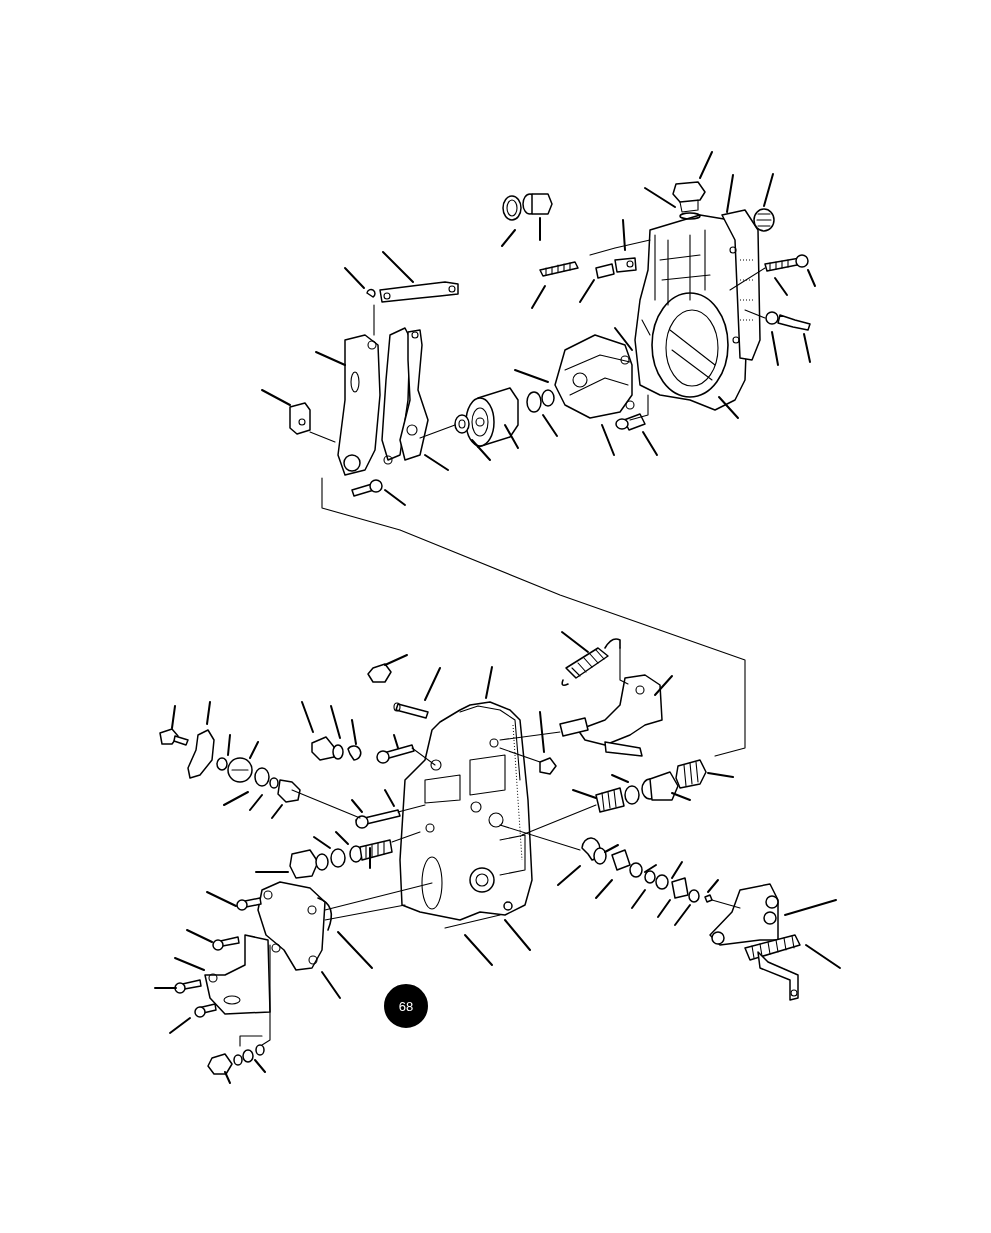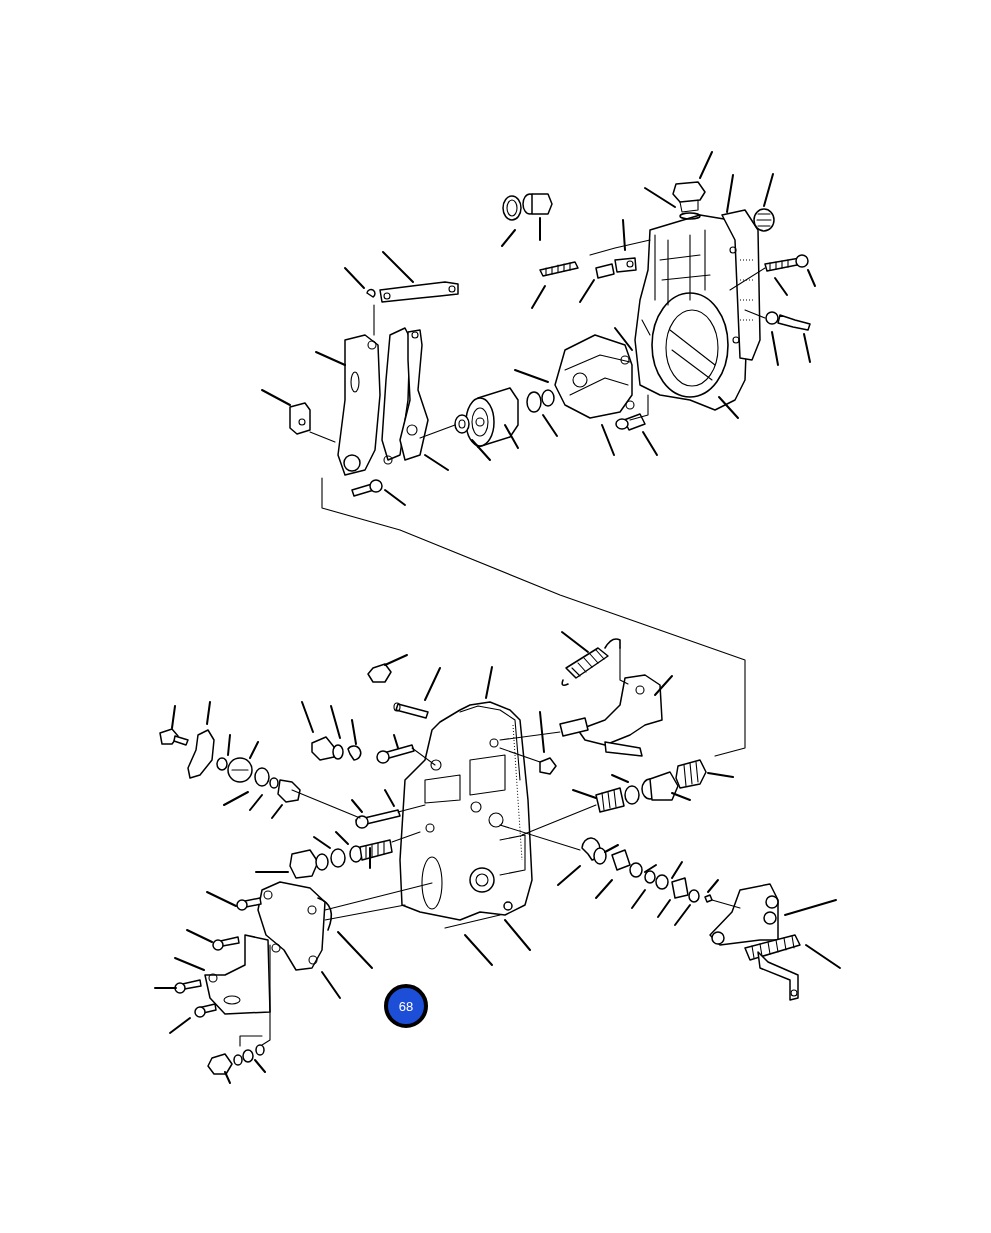--- a/index.html
+++ b/index.html
@@ -338,15 +338,15 @@
       <path class="lead" d="M658 917 L670 900"></path>
       <path class="lead" d="M682 862 L672 878"></path>
       <path class="lead" d="M675 925 L690 905"></path>
       <path class="lead" d="M718 880 L708 892"></path>
       <path class="lead" d="M836 900 L785 915"></path>
       <path class="lead" d="M840 968 L806 945"></path>
     </g>
   </g>
 </svg>
 
-<div class="callout" title="68" style="background: #1d4ed8; border-color: rgb(0, 0, 0);">
+<div class="callout" title="68" style="background: #000000; border-color: rgb(0, 0, 0);">
   <span class="callout-label" style="color: rgb(255, 255, 255);">68</span>
 </div>
 
 </body></html>

